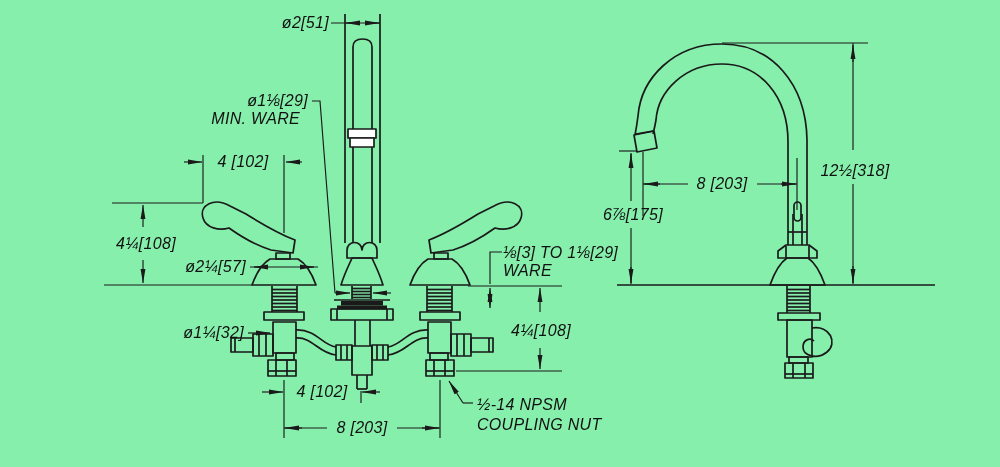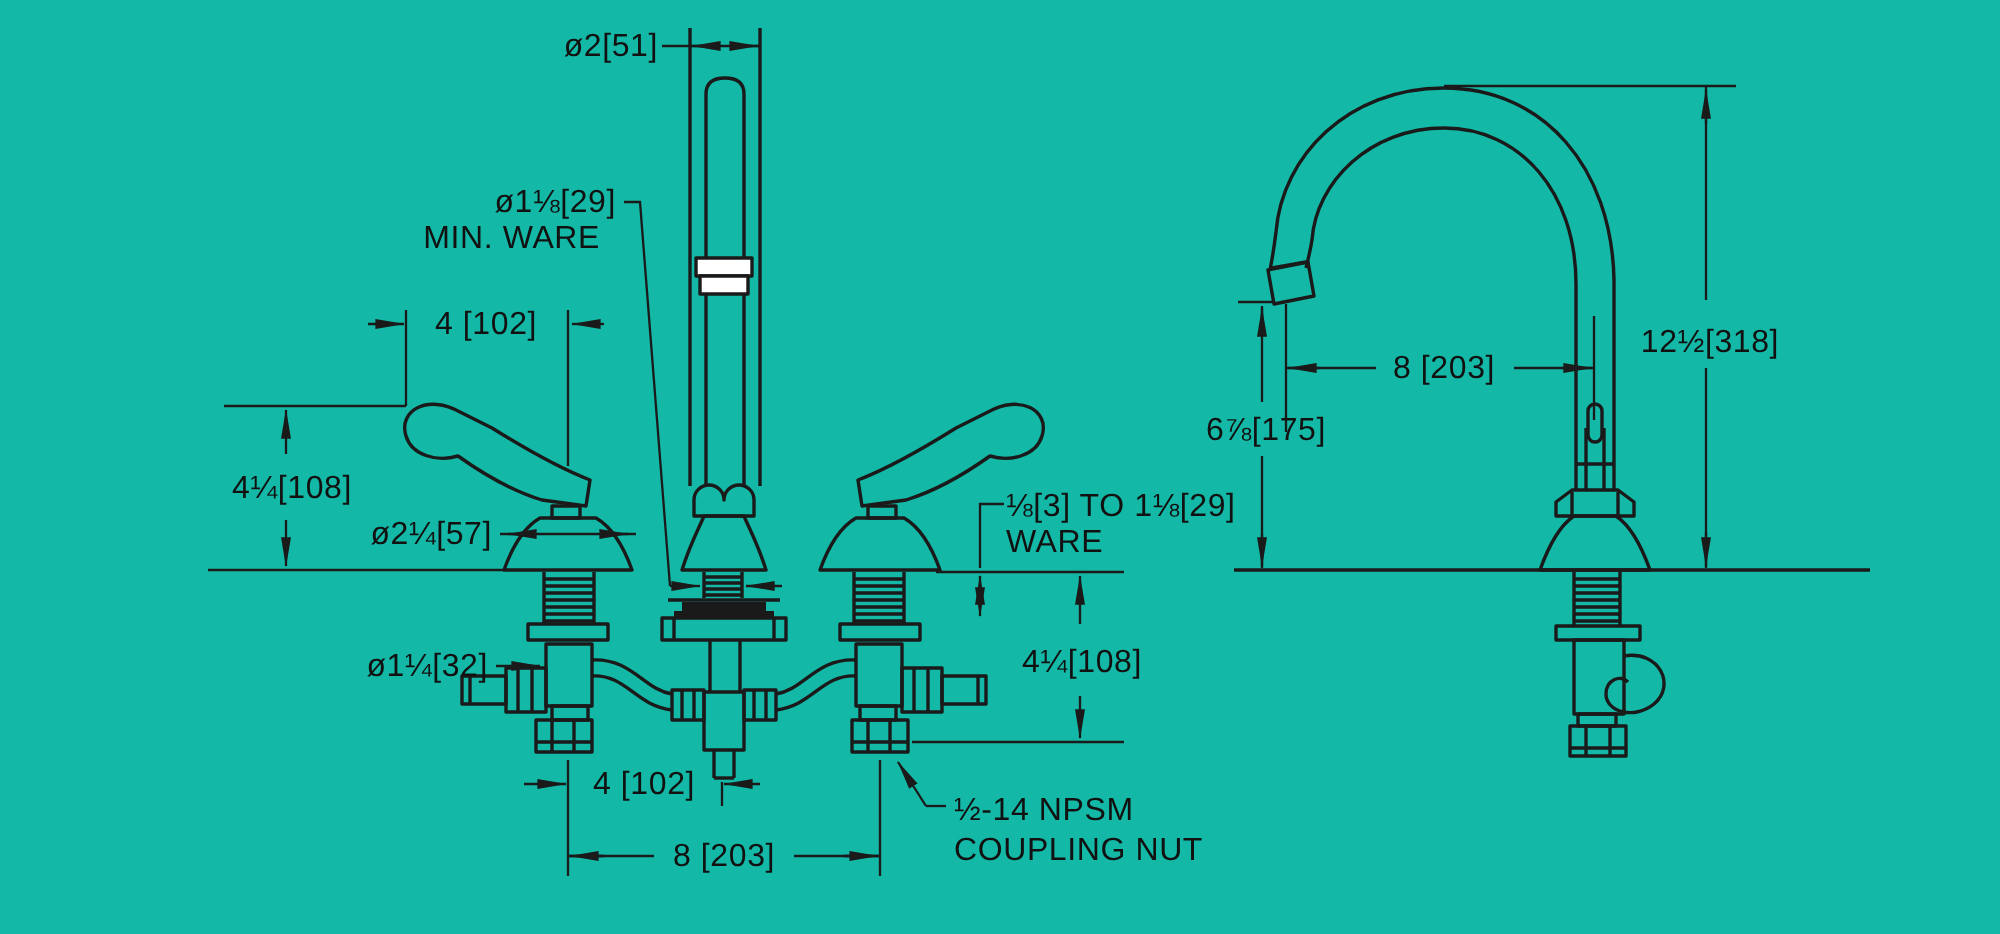--- a/index.html
+++ b/index.html
@@ -1,16 +1,16 @@
 <!DOCTYPE html>
 <html><head>
 <meta charset="utf-8">
 <style>
   html,body{margin:0;padding:0;background:#fff;}
-  #stage{position:relative;width:1000px;height:467px;background:#14b8a6;overflow:hidden;}
+  #stage{position:relative;width:1000px;height:467px;background:#86efac;overflow:hidden;font-style:italic;}
   svg{position:absolute;left:0;top:0;}
   .obj path,.obj line,.obj rect,.obj polyline{fill:none;stroke:#1a1a1a;stroke-width:1.7;stroke-linejoin:round;stroke-linecap:butt;}
   .obj rect.dark{fill:#1a1a1a;stroke:none;}
   .obj rect.white{fill:#ffffff;}
   .dim line,.dim path,.dim polyline{fill:none;stroke:#1a1a1a;stroke-width:1.15;}
   text{font-family:"Liberation Sans","DejaVu Sans",sans-serif;font-size:16px;fill:#111;letter-spacing:0.3px;}
   #arr path{fill:#1a1a1a;stroke:none;}
 </style>
 </head>
 <body>

